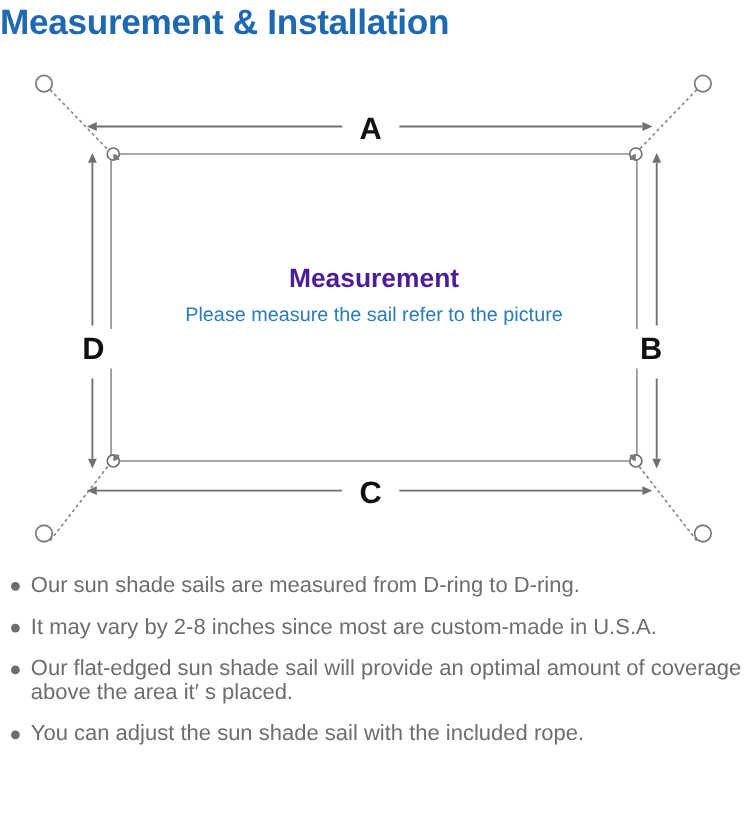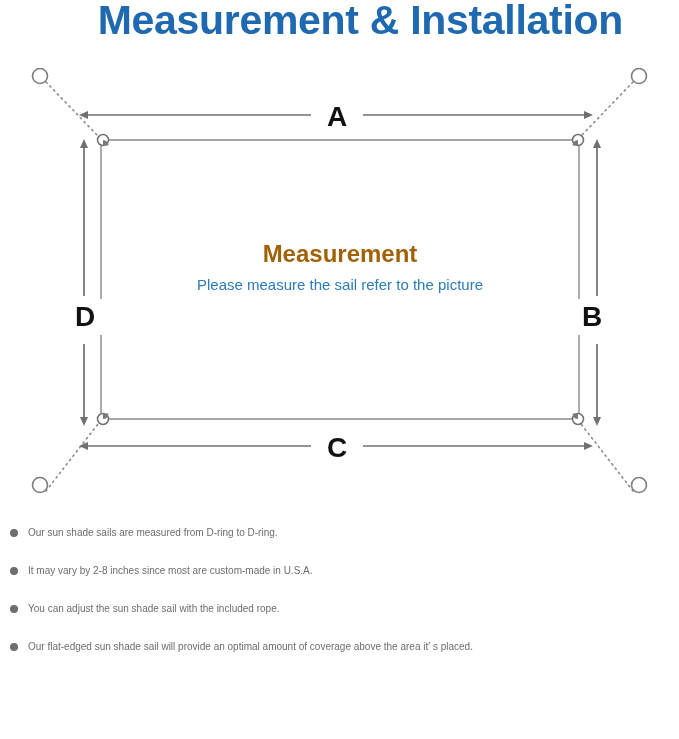--- a/index.html
+++ b/index.html
@@ -18,22 +18,22 @@
   }
 
   
   #page-title {
     position: absolute;
     left: 0;
     top: 0;
     width: 623px;
     height: 44px;
     line-height: 40px;
-    text-align: right;
-    font-size: 41px;
+    text-align: left;
+    font-size: 32px;
     font-weight: bold;
     letter-spacing: -0.3px;
     color: #1f69b0;
     white-space: nowrap;
   }
 
   
   #diagram {
     position: absolute;
     left: 0;
@@ -46,30 +46,30 @@
   }
 
   .sail-title {
     position: absolute;
     left: 101px;
     top: 196px;
     width: 478px;
     text-align: center;
     font-size: 24px;
     font-weight: bold;
-    color: #a16207;
+    color: #4c1d95;
     white-space: nowrap;
   }
   .sail-subtitle {
     position: absolute;
     left: 101px;
     top: 232px;
     width: 478px;
     text-align: center;
-    font-size: 15px;
+    font-size: 18px;
     color: #2b7cb9;
     white-space: nowrap;
   }
 
   .dim-label {
     position: absolute;
     font-size: 28px;
     font-weight: bold;
     color: #111111;
     text-align: center;
@@ -85,21 +85,21 @@
   #notes {
     position: absolute;
     left: 0;
     top: 522px;
     width: 679px;
   }
   .note-item {
     position: relative;
     padding-left: 28px;
     margin-bottom: 17px;
-    font-size: 10px;
+    font-size: 20px;
     line-height: 21px;
     color: #6d6d6d;
   }
   .note-bullet {
     position: absolute;
     left: 10px;
     top: 7px;
     width: 8px;
     height: 8px;
     border-radius: 50%;
@@ -181,19 +181,19 @@
   <div class="note-item">
     <span class="note-bullet"></span>
     <span>Our sun shade sails are measured from D-ring to D-ring.</span>
   </div>
   <div class="note-item">
     <span class="note-bullet"></span>
     <span>It may vary by 2-8 inches since most are custom-made in U.S.A.</span>
   </div>
   <div class="note-item">
     <span class="note-bullet"></span>
-    <span>You can adjust the sun shade sail with the included rope.</span>
+    <span>Our flat-edged sun shade sail will provide an optimal amount of coverage above the area it′ s placed.</span>
   </div>
   <div class="note-item">
     <span class="note-bullet"></span>
-    <span>Our flat-edged sun shade sail will provide an optimal amount of coverage above the area it′ s placed.</span>
+    <span>You can adjust the sun shade sail with the included rope.</span>
   </div>
 </div>
 
 </body></html>

